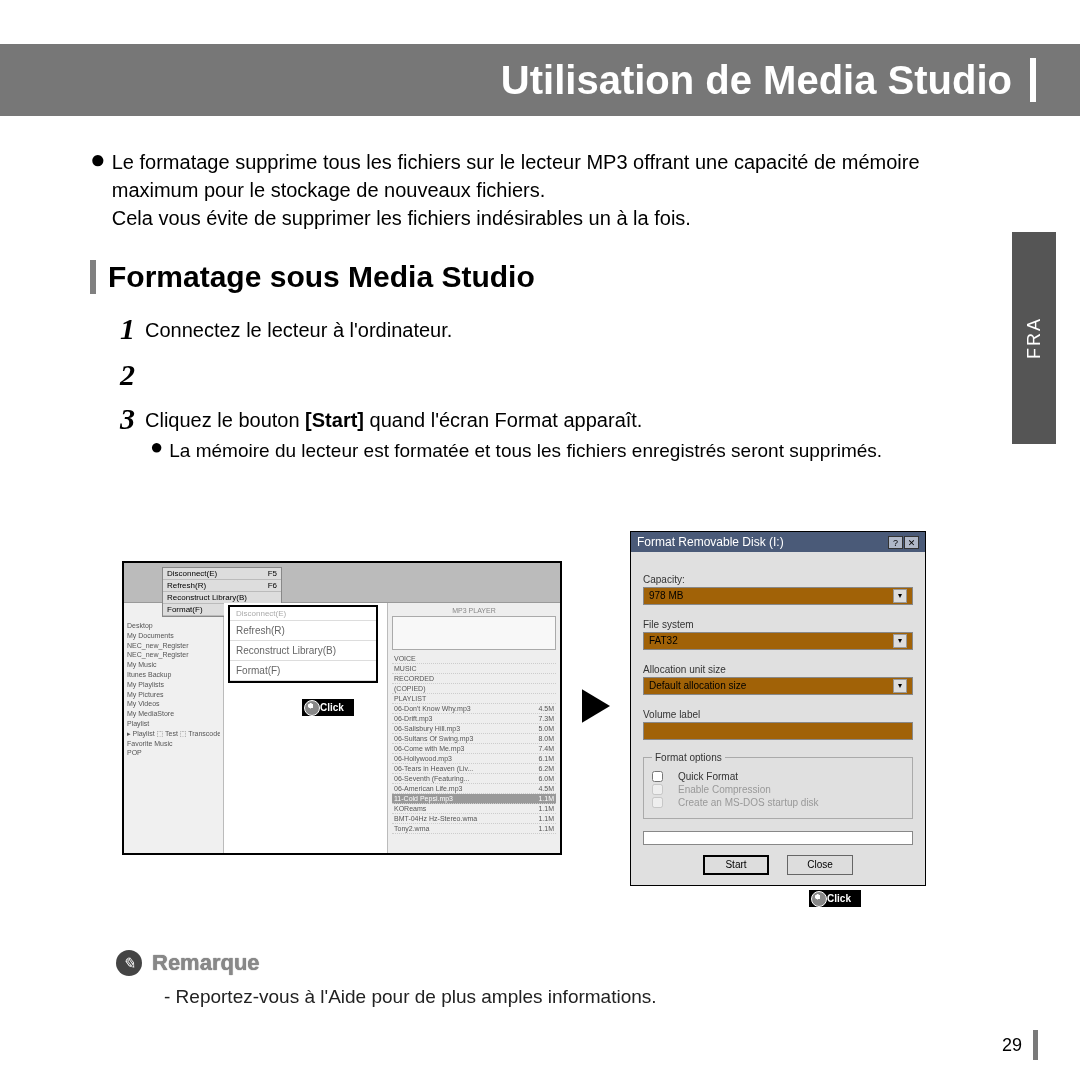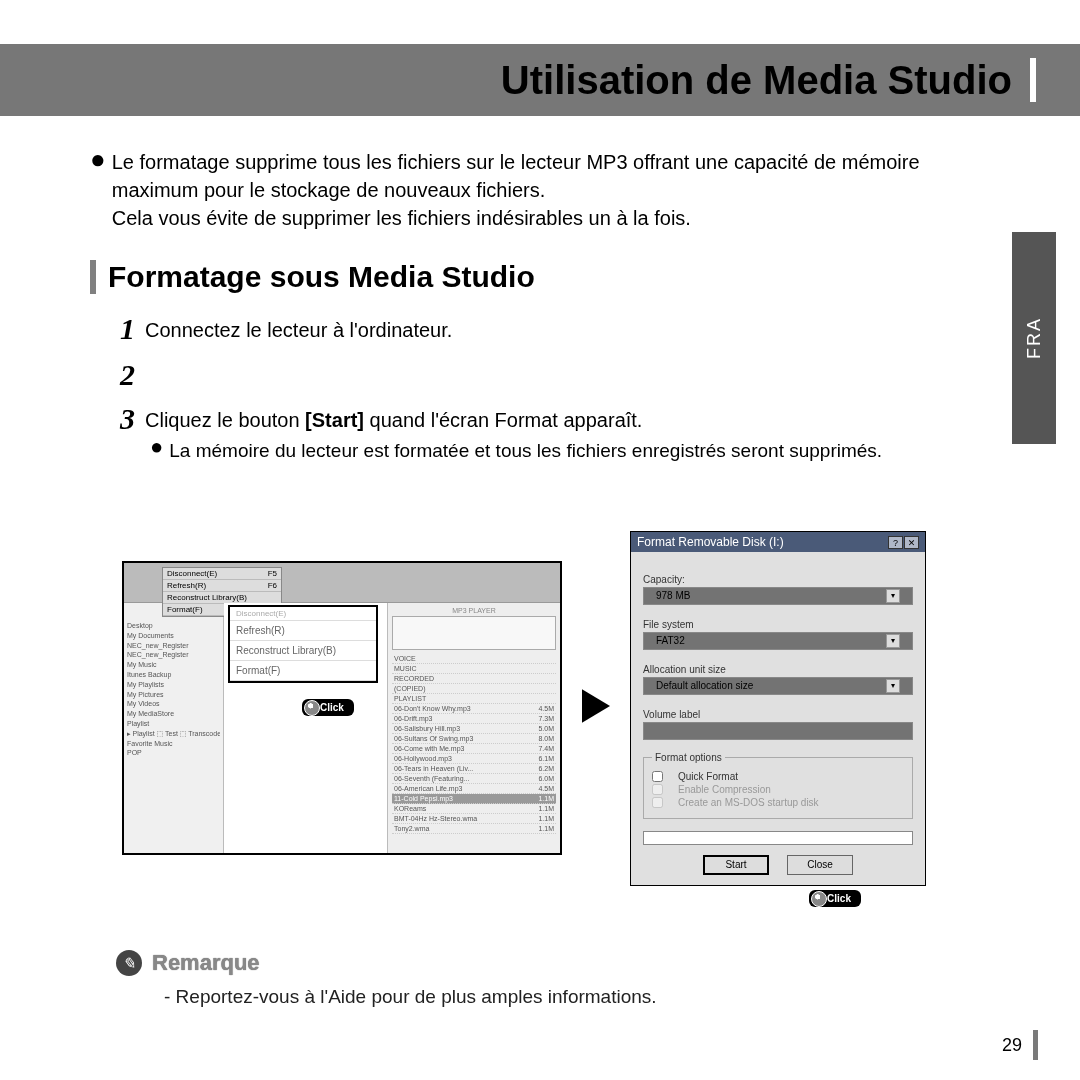--- a/index.html
+++ b/index.html
@@ -1,19 +1,19 @@
 <!DOCTYPE html>
 <html><head>
 <meta charset="utf-8">
 <style>
   * { box-sizing: border-box; margin: 0; padding: 0; }
   body { width: 1080px; height: 1080px; background: #fff; font-family: Arial, Helvetica, sans-serif; color: #000; position: relative; overflow: hidden; }
 
   .top-banner { position: absolute; top: 44px; left: 0; right: 0; height: 72px; background: #777; display: flex; align-items: center; padding-right: 44px; justify-content: flex-end; }
-  .top-banner h1 { color: #000000; font-size: 40px; font-weight: bold; }
+  .top-banner h1 { color: #ffffff; font-size: 40px; font-weight: bold; }
   .top-banner .bar { width: 6px; height: 44px; background: #fff; margin-left: 18px; }
 
   .side-tab { position: absolute; right: 24px; top: 232px; width: 44px; height: 212px; background: #555; color: #fff; display: flex; align-items: center; justify-content: center; font-size: 18px; writing-mode: vertical-rl; transform: rotate(180deg); letter-spacing: 2px; }
 
   .intro { position: absolute; top: 148px; left: 90px; right: 96px; font-size: 20px; line-height: 1.4; }
   .intro .bullet { display: flex; }
   .intro .dot { font-size: 26px; line-height: 0.9; margin-right: 6px; }
 
   .section-head { position: absolute; top: 260px; left: 90px; display: flex; align-items: center; }
   .section-head .sep { width: 6px; height: 34px; background: #808080; margin-right: 12px; }
@@ -30,36 +30,36 @@
   .mw-top { height: 40px; background: #bbb; border-bottom: 1px solid #999; position: relative; }
   .mw-menu { position: absolute; top: 4px; left: 38px; width: 120px; background: #ddd; border: 1px solid #888; font-size: 8px; }
   .mw-menu div { padding: 1px 4px; border-bottom: 1px solid #bbb; display: flex; justify-content: space-between; }
   .mw-body { display: flex; height: 254px; }
   .mw-tree { width: 100px; background: #f0f0f0; border-right: 1px solid #bbb; padding: 18px 3px 3px 3px; font-size: 7px; line-height: 1.4; color: #555; }
   .mw-tree div { white-space: nowrap; overflow: hidden; }
   .mw-mid { width: 164px; background: #fff; border-right: 1px solid #bbb; position: relative; }
   .mw-drop { position: absolute; top: 2px; left: 4px; width: 150px; border: 2px solid #000; background: #fff; font-size: 10px; }
   .mw-drop div { padding: 4px 6px; color: #666; border-bottom: 1px solid #ddd; }
   .mw-drop div:first-child { color: #aaa; font-size: 8px; padding: 2px 6px; }
-  .click-pill { position: absolute; background: #000; color: #fff; font-size: 10px; font-weight: bold; padding: 3px 10px 3px 18px; border-radius: 6px; }
+  .click-pill { position: absolute; background: #000; color: #fff; font-size: 10px; font-weight: bold; padding: 3px 10px 3px 18px; border-radius: 0; }
   .click-pill::before { content: ""; position: absolute; left: 2px; top: 1px; width: 14px; height: 14px; border: 1px solid #fff; border-radius: 50%; background: radial-gradient(circle at 40% 35%, #fff 20%, #888 22%, #888 100%); }
   .mw-right { flex: 1; background: #eee; font-size: 7px; padding: 4px; color: #555; }
   .mw-right .mini { height: 34px; border: 1px solid #aaa; background: #f8f8f8; margin-bottom: 4px; }
   .mw-files div { border-bottom: 1px dotted #ccc; padding: 1px 2px; display: flex; justify-content: space-between; }
   .mw-files div.sel { background: #999; color: #fff; }
 
   .arrow { margin: 0 20px; }
   .arrow svg { width: 28px; height: 36px; }
 
   .dialog { width: 296px; border: 1px solid #000; background: #e0e0e0; font-size: 11px; position: relative; }
   .dlg-title { background: #4a5a78; color: #fff; font-size: 12px; padding: 3px 6px; display: flex; justify-content: space-between; align-items: center; }
   .dlg-title .btns span { display: inline-block; width: 15px; height: 13px; background: #b0b8c8; border: 1px solid #333; font-size: 9px; text-align: center; line-height: 12px; color: #000; margin-left: 1px; }
   .dlg-body { padding: 8px 12px 10px 12px; }
   .dlg-body label { font-size: 10px; color: #333; display: block; margin-top: 14px; }
-  .dlg-body .field { background: #737373; border: 1px solid #888; height: 18px; line-height: 16px; padding: 0 12px; font-size: 10px; display: flex; justify-content: space-between; align-items: center; margin-top: 2px; }
+  .dlg-body .field { background: #a16207; border: 1px solid #888; height: 18px; line-height: 16px; padding: 0 5px; font-size: 10px; display: flex; justify-content: space-between; align-items: center; margin-top: 2px; }
   .dlg-body .field .chev { width: 14px; height: 14px; border: 1px solid #999; background: #ddd; text-align: center; font-size: 8px; line-height: 12px; }
   .dlg-body fieldset { border: 1px solid #aaa; margin-top: 12px; padding: 6px 4px 8px 8px; }
   .dlg-body fieldset legend { font-size: 10px; padding: 0 3px; color: #333; }
   .dlg-body .chk { font-size: 10px; display: flex; align-items: center; gap: 15px; margin: 2px 0; color: #333; }
   .dlg-body .chk.dis { color: #999; }
   .dlg-body .chk input { width: 11px; height: 11px; }
   .progress { height: 14px; border: 1px solid #888; background: #fff; margin-top: 12px; }
   .dlg-buttons { display: flex; justify-content: center; gap: 18px; margin-top: 10px; }
   .dlg-buttons button { width: 66px; height: 20px; font-size: 10px; border: 1px solid #666; background: #ddd; }
   .dlg-buttons button.start { border: 2px solid #000; }

